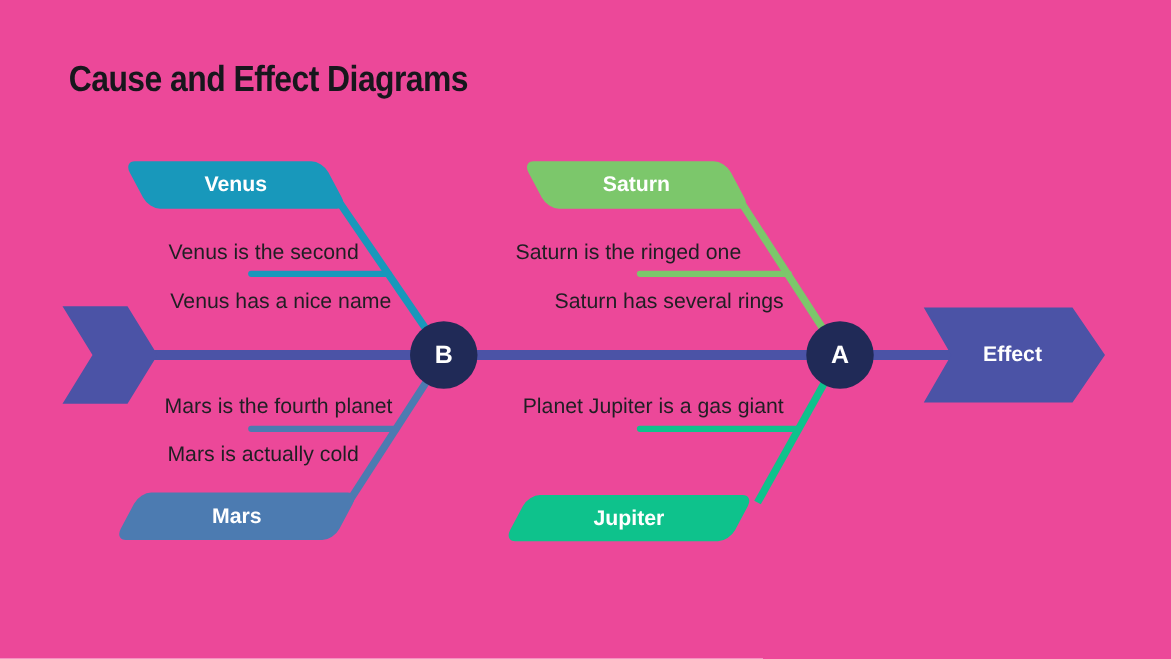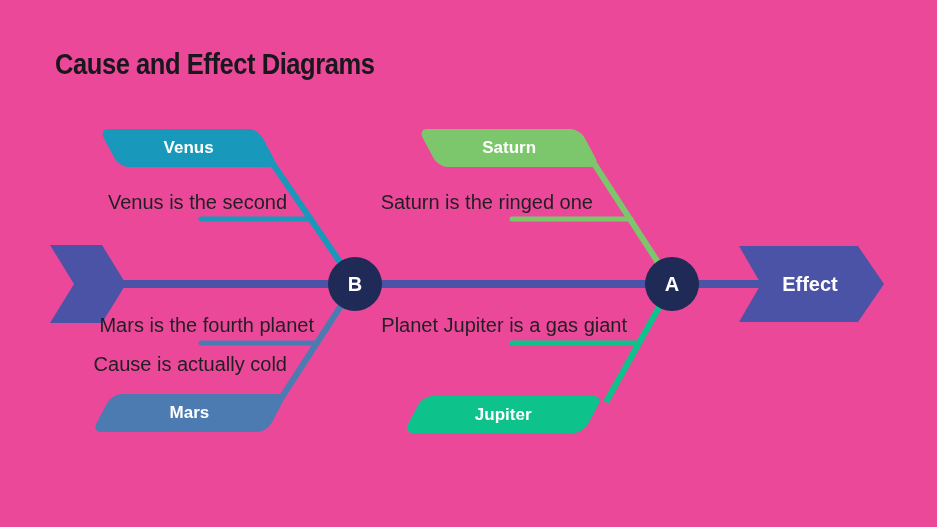--- a/index.html
+++ b/index.html
@@ -25,33 +25,33 @@
     color:#ffffff;font-size:17px;font-weight:bold;
     transform-origin:50% 50%;
   }
   .banner.top .lbl{transform:skewX(-28deg);}
   .banner.bottom .lbl{transform:skewX(28deg);}
   .banner-venus{left:99px;top:129px;width:159px;background:#1898bb;}
   .banner-saturn{left:418px;top:129px;width:162px;background:#7cc76b;}
   .banner-mars{left:112px;top:394px;width:175px;background:#4c7bb1;}
   .banner-jupiter{left:423px;top:396px;width:180px;height:37px;background:#0ec28c;}
   .cause{
-    position:absolute;font-size:20px;color:#1f1f23;white-space:nowrap;line-height:18px;
+    position:absolute;font-size:17px;color:#1f1f23;white-space:nowrap;line-height:18px;
   }
   .node-letter{
     position:absolute;width:54px;height:54px;top:257px;
     display:flex;align-items:center;justify-content:center;
     color:#ffffff;font-size:20px;font-weight:bold;
   }
   .node-b{left:328px;}
   .node-a{left:645px;}
   .effect-label{
     position:absolute;left:760px;top:266px;width:100px;height:36px;
     display:flex;align-items:center;justify-content:center;
-    color:#ffffff;font-size:20px;font-weight:bold;
+    color:#ffffff;font-size:17px;font-weight:bold;
   }
 </style>
 </head>
 <body>
 
 <div class="stage">
 
   <svg width="937" height="527" viewBox="0 0 937 527">
 
     <line x1="262" y1="148" x2="355" y2="284" stroke="#1898bb" stroke-width="6"></line>
@@ -83,25 +83,27 @@
     <span class="lbl">Saturn</span>
   </div>
   <div class="banner bottom banner-mars">
     <span class="lbl">Mars</span>
   </div>
   <div class="banner bottom banner-jupiter">
     <span class="lbl">Jupiter</span>
   </div>
 
   <div class="cause" style="right:650px;top:193px;">Venus is the second</div>
+  <div class="cause" style="right:624px;top:232px;">Venus has a nice name</div>
 
   <div class="cause" style="right:344px;top:193px;">Saturn is the ringed one</div>
+  <div class="cause" style="right:310px;top:232px;">Saturn has several rings</div>
 
   <div class="cause" style="right:623px;top:316px;text-align:center;">Mars is the fourth planet</div>
-  <div class="cause" style="right:650px;top:355px;">Cause is actually cold</div>
+  <div class="cause" style="right:650px;top:355px;">Mars is actually cold</div>
 
   <div class="cause" style="right:310px;top:316px;">Planet Jupiter is a gas giant</div>
 
   <div class="node-letter node-b">B</div>
   <div class="node-letter node-a">A</div>
 
   <div class="effect-label">Effect</div>
 
 </div>
 

